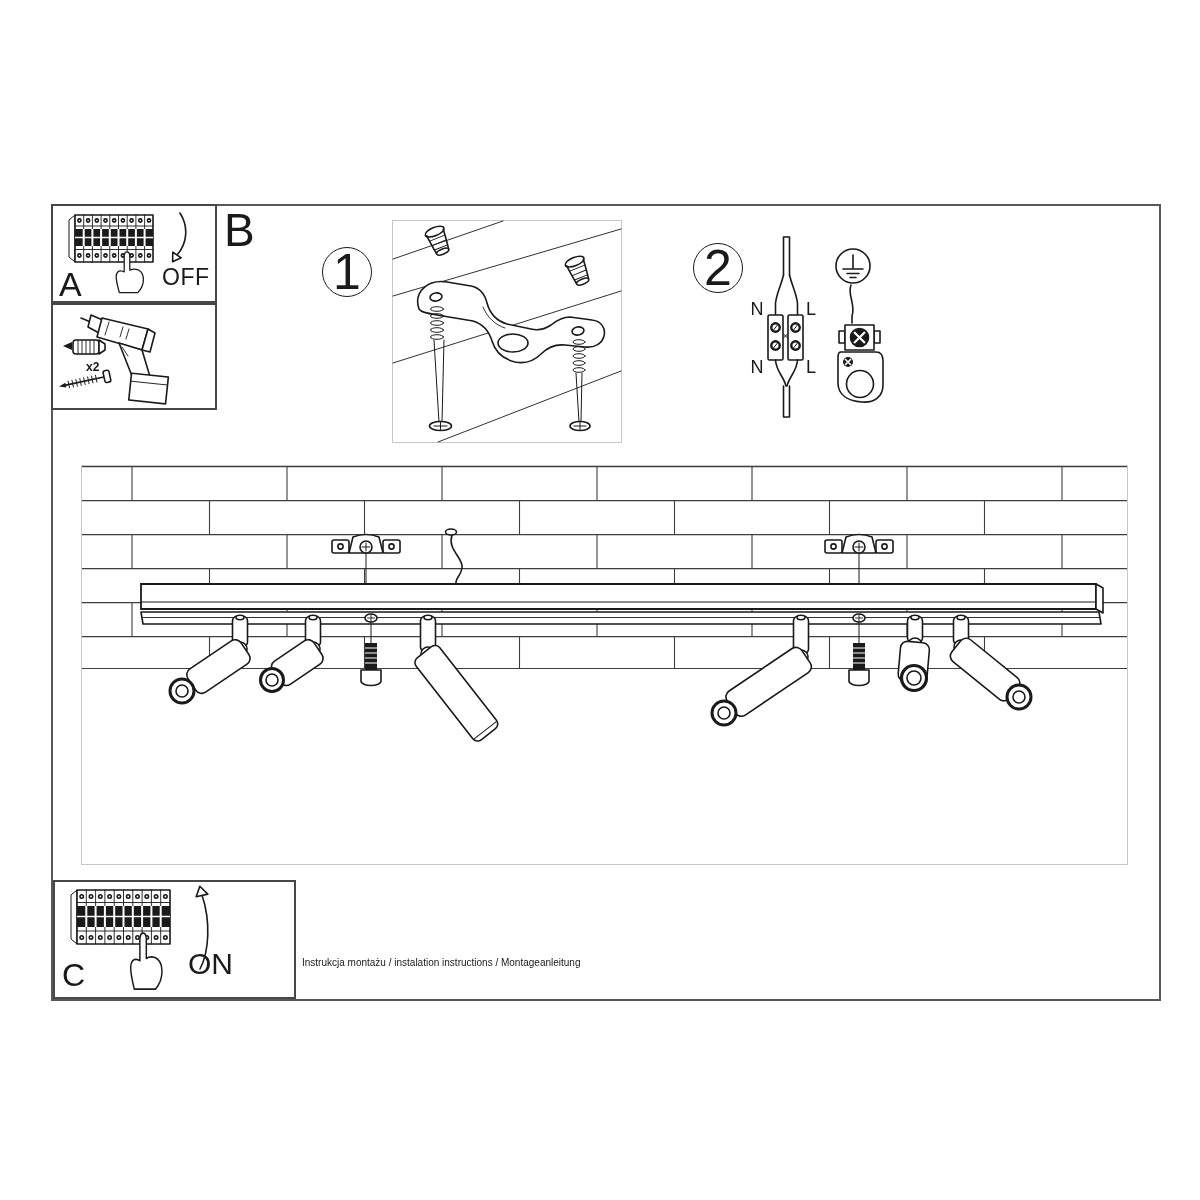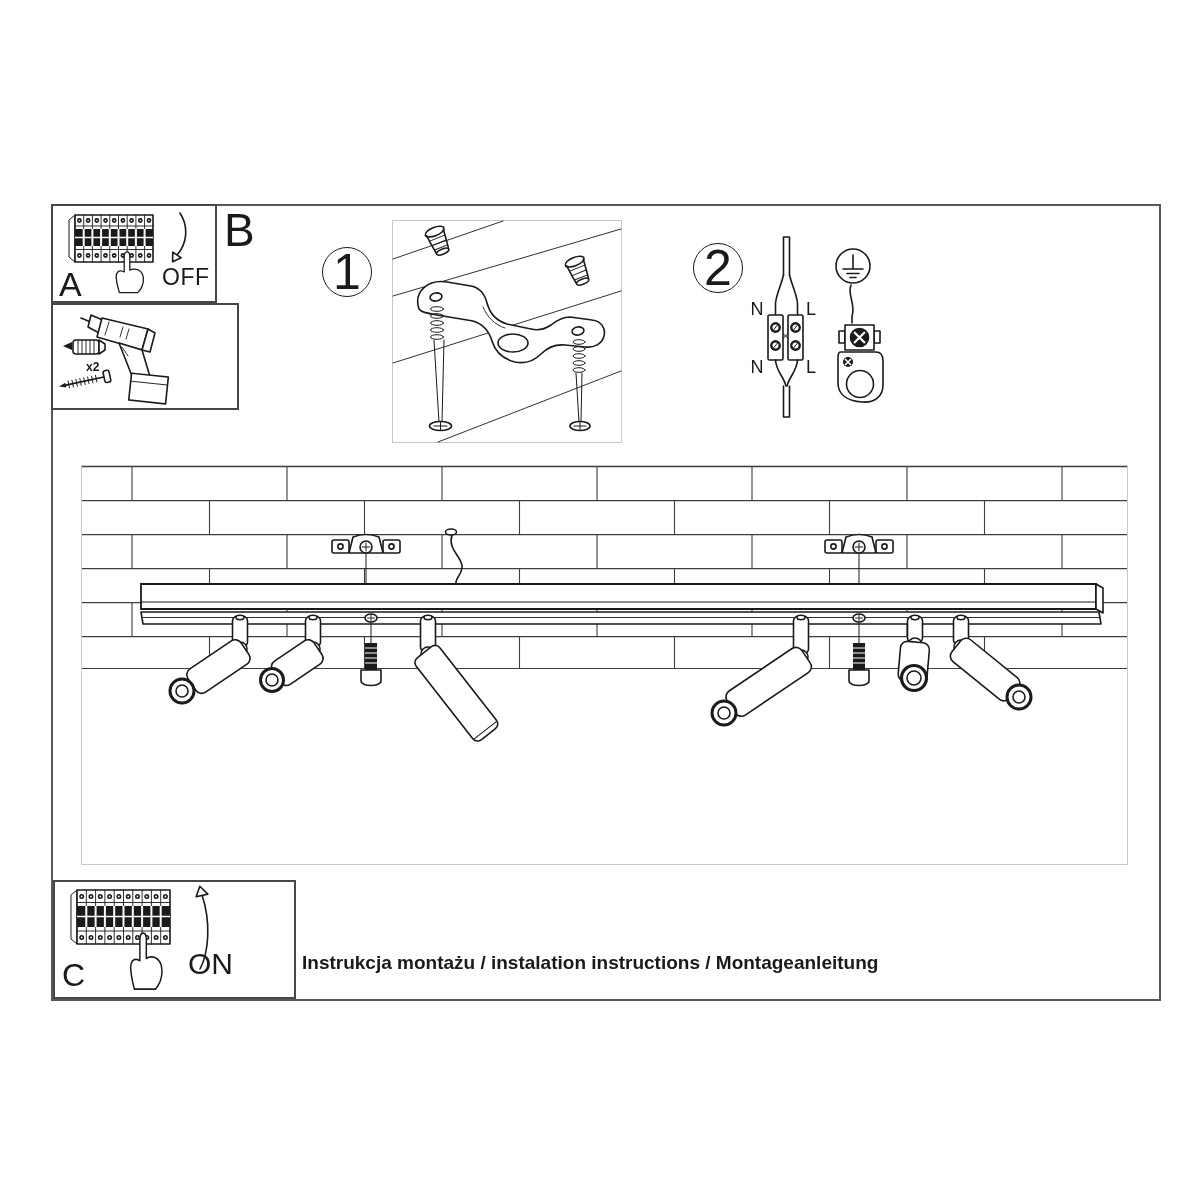--- a/index.html
+++ b/index.html
@@ -17,21 +17,21 @@
   .fillb{fill:var(--line);stroke:none;}
   .thin{stroke-width:1;}
   .vthin{stroke-width:.9;}
   .frame{border:2px solid var(--frame-border);}
   .panel{border:2px solid var(--panel-border);background:#fff;box-sizing:border-box;}
   .lightbox{border:1px solid var(--box-border);background:#fff;box-sizing:border-box;}
   .step-circle{position:absolute;width:50px;height:50px;border:1.7px solid var(--line);
     border-radius:50%;display:flex;align-items:center;justify-content:center;
     font-size:50px;line-height:1;background:transparent;box-sizing:border-box;}
   .big-letter{font-size:46px;line-height:1;}
-  .caption{font-size:19px;line-height:19px;white-space:nowrap;font-weight:bold;}
+  .caption{font-size:10px;line-height:19px;white-space:nowrap;}
   .t34{font-size:34px;} .t32{font-size:32px;} .t30{font-size:30px;}
   .t23{font-size:23px;letter-spacing:.5px;} .t18{font-size:18px;} .t12b{font-size:12px;font-weight:bold;}
 </style>
 </head>
 <body>
 
 <div class="abs frame" style="left:51px;top:204px;width:1106px;height:793px;"></div>
 
 <div class="abs panel" style="left:51px;top:204px;width:166px;height:99px;">
 <svg width="162" height="95" viewBox="0 0 162 95">
@@ -68,21 +68,21 @@
   <path class="fillw" stroke-width="1.4" transform="translate(60,45) scale(0.80)" d="M8,52 C6,45 4,39 4,32 C4,27 7,24 11,25 L14,26 L14,7 C14,3 15,1 17.5,1 C20,1 21,3 21,7 L21,24 C24,22 30,22 33,24.5 C36.5,27 38,31 38,36 C38,43 35,48 31,52 Z"></path>
   <g>
     <path d="M127,7 C136,21 134,38 124,49" class="st" stroke-width="1.8"></path>
     <polygon points="119.6,55.7 128.2,51.8 119.8,46.2" class="fillw" stroke-width="1.3"></polygon>
   </g>
   <text x="6" y="90" class="t34">A</text>
   <text x="109" y="79" class="t23">OFF</text>
 </svg>
 </div>
 
-<div class="abs panel" style="left:51px;top:303px;width:188px;height:107px;">
+<div class="abs panel" style="left:51px;top:303px;width:166px;height:107px;">
 <svg width="162" height="103" viewBox="0 0 162 103">
   <g>
     <polygon points="10,41 19,37 19,45" class="fillb"></polygon>
     <rect x="20" y="35" width="26" height="14" rx="3" class="fillw" stroke-width="1.3"></rect>
     <path class="st vthin" d="M25,35V49M29,35V49M33,35V49M37,35V49M41,35V49"></path>
     <polygon points="46,35 52,39 52,45 46,49" class="fillw" stroke-width="1.3"></polygon>
   </g>
   <text x="33" y="66" class="t12b">x2</text>
   <g transform="rotate(-12 32 74)">
     <polygon points="5,76 12,73.5 12,78.5" class="fillb"></polygon>

